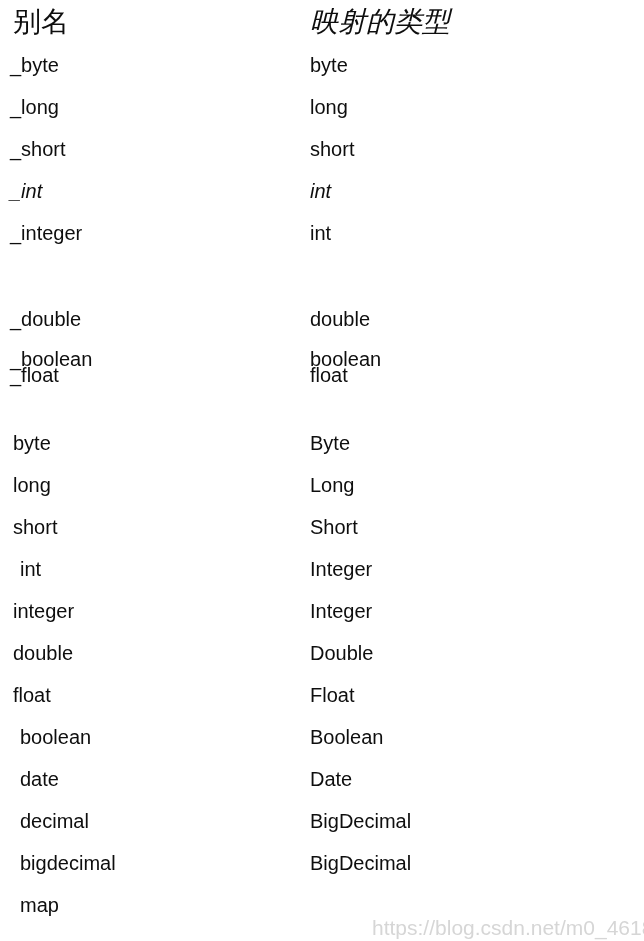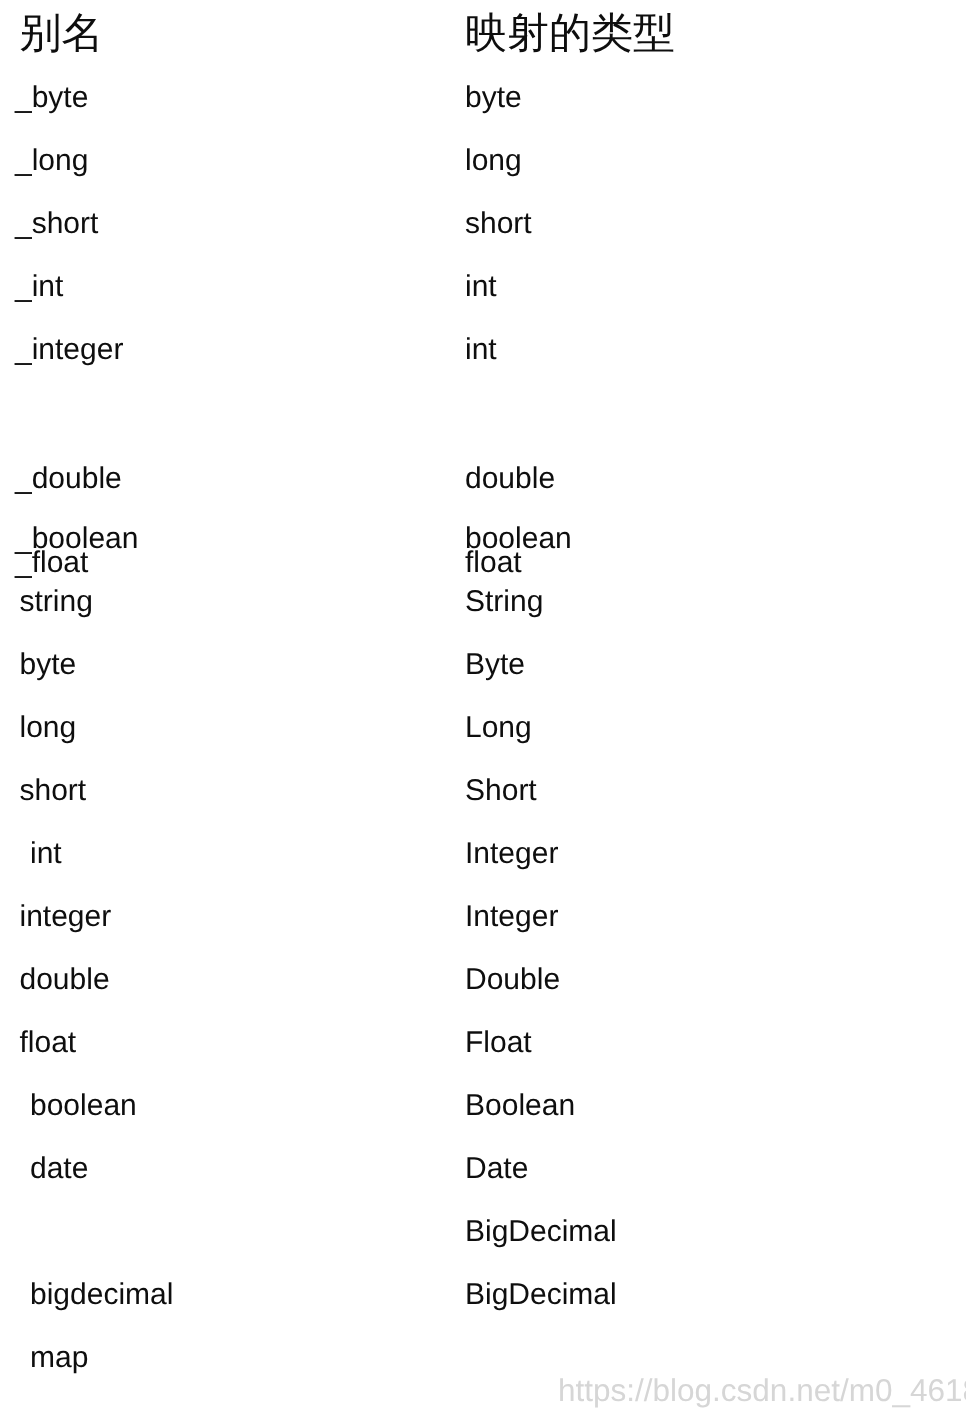--- a/index.html
+++ b/index.html
@@ -51,21 +51,21 @@
   
   .cell.alias.ind-0 { left: 10px; }
   .cell.alias.ind-1 { left: 13px; }
   .cell.alias.ind-2 { left: 20px; }
 
   .header-row .cell {
     font-size: 28px;
     line-height: 40px;
   }
   .header-row .cell.alias { left: 13px; }
-  .header-row .cell.mapped { left: 310px; }
+  .header-row .cell.mapped { left: 310px; font-style: italic; }
 
   #watermark {
     position: absolute;
     left: 372px;
     top: 916px;
     font-size: 21px;
     line-height: 24px;
     color: #d6d6d6;
     white-space: pre;
     letter-spacing: 0px;
@@ -86,43 +86,39 @@
       <div class="cell mapped">byte</div>
     </div>
     <div class="row" style="top: 86px;">
       <div class="cell alias ind-0">_long</div>
       <div class="cell mapped">long</div>
     </div>
     <div class="row" style="top: 128px;">
       <div class="cell alias ind-0">_short</div>
       <div class="cell mapped">short</div>
     </div>
-    <div class="row" style="top: 170px;">
+    <div class="row" style="top: 170px; font-style: italic;">
       <div class="cell alias ind-0">_int</div>
       <div class="cell mapped">int</div>
     </div>
     <div class="row" style="top: 212px;">
       <div class="cell alias ind-0">_integer</div>
       <div class="cell mapped">int</div>
     </div>
     <div class="row" style="top: 254px; margin-top: 44px;">
       <div class="cell alias ind-0">_double</div>
       <div class="cell mapped">double</div>
     </div>
     <div class="row" style="top: 310px; margin-top: 44px;">
       <div class="cell alias ind-0">_float</div>
       <div class="cell mapped">float</div>
     </div>
     <div class="row" style="top: 338px;">
       <div class="cell alias ind-0">_boolean</div>
       <div class="cell mapped">boolean</div>
-    </div>
-    <div class="row" style="top: 380px;">
-      <div class="cell alias ind-1">string</div>
-      <div class="cell mapped">String</div>
     </div>
     <div class="row" style="top: 422px;">
       <div class="cell alias ind-1">byte</div>
       <div class="cell mapped">Byte</div>
     </div>
     <div class="row" style="top: 464px;">
       <div class="cell alias ind-1">long</div>
       <div class="cell mapped">Long</div>
     </div>
     <div class="row" style="top: 506px;">
@@ -147,20 +143,21 @@
     </div>
     <div class="row" style="top: 716px;">
       <div class="cell alias ind-2">boolean</div>
       <div class="cell mapped">Boolean</div>
     </div>
     <div class="row" style="top: 758px;">
       <div class="cell alias ind-2">date</div>
       <div class="cell mapped">Date</div>
     </div>
     <div class="row" style="top: 800px;">
+      <div class="cell alias ind-2">decimal</div>
       <div class="cell mapped">BigDecimal</div>
     </div>
     <div class="row" style="top: 842px;">
       <div class="cell alias ind-2">bigdecimal</div>
       <div class="cell mapped">BigDecimal</div>
     </div>
     <div class="row" style="top: 884px;">
       <div class="cell alias ind-2">map</div>
     </div>
   </div>

